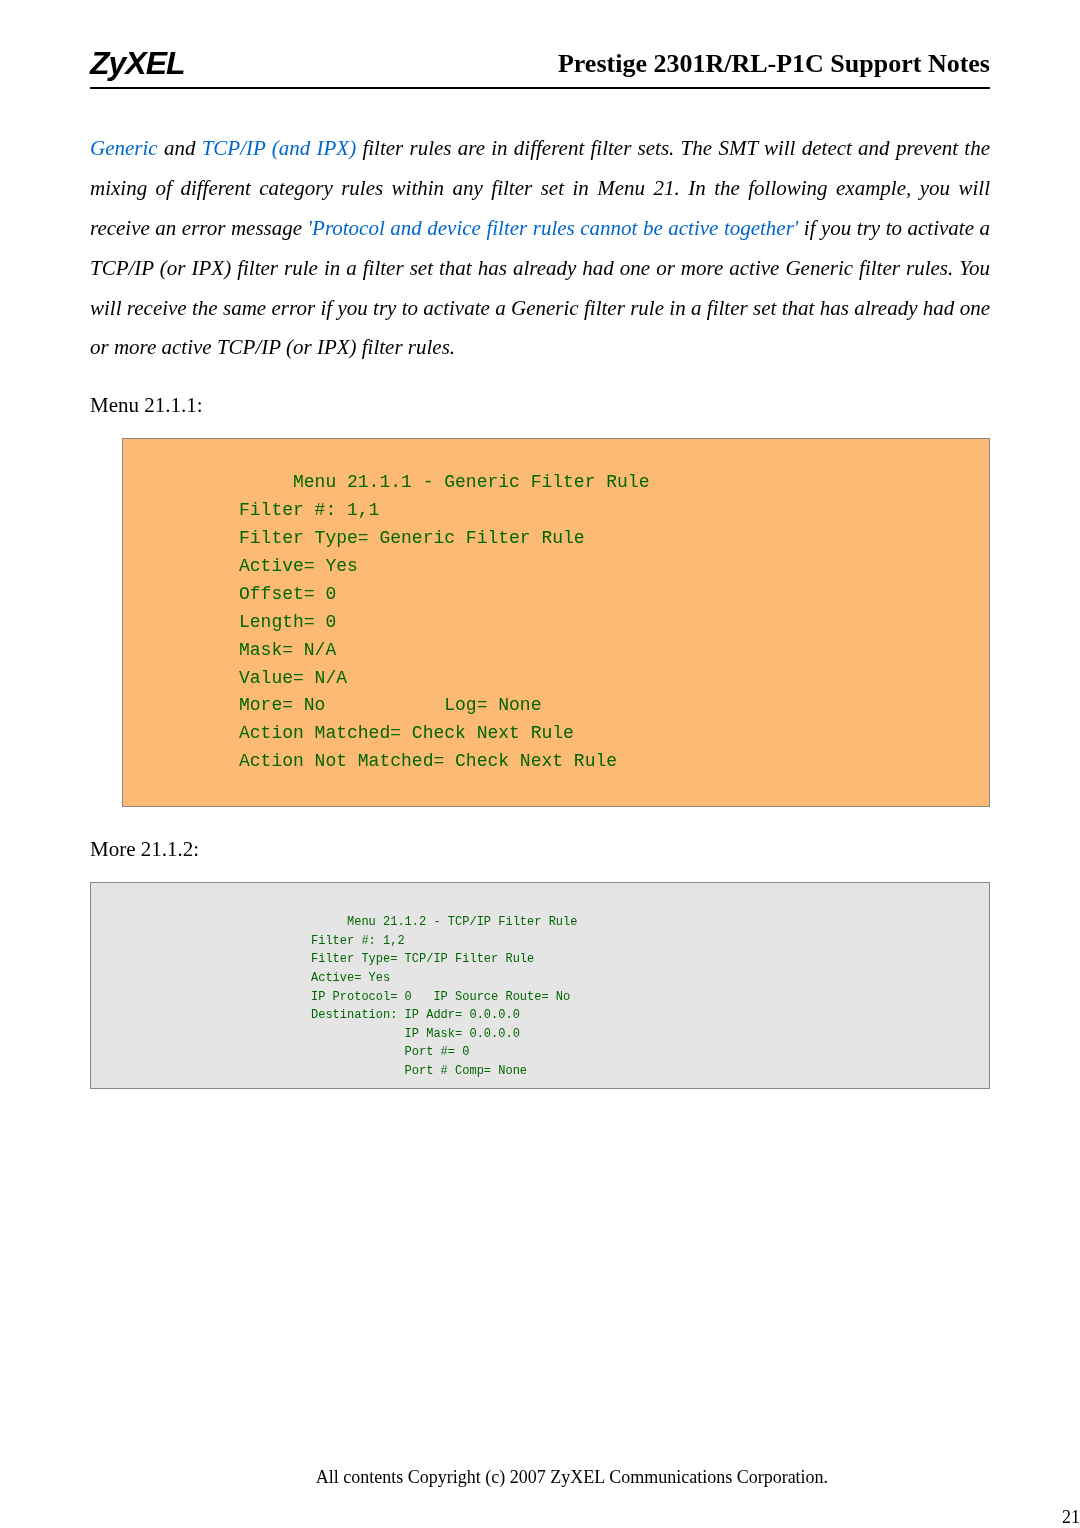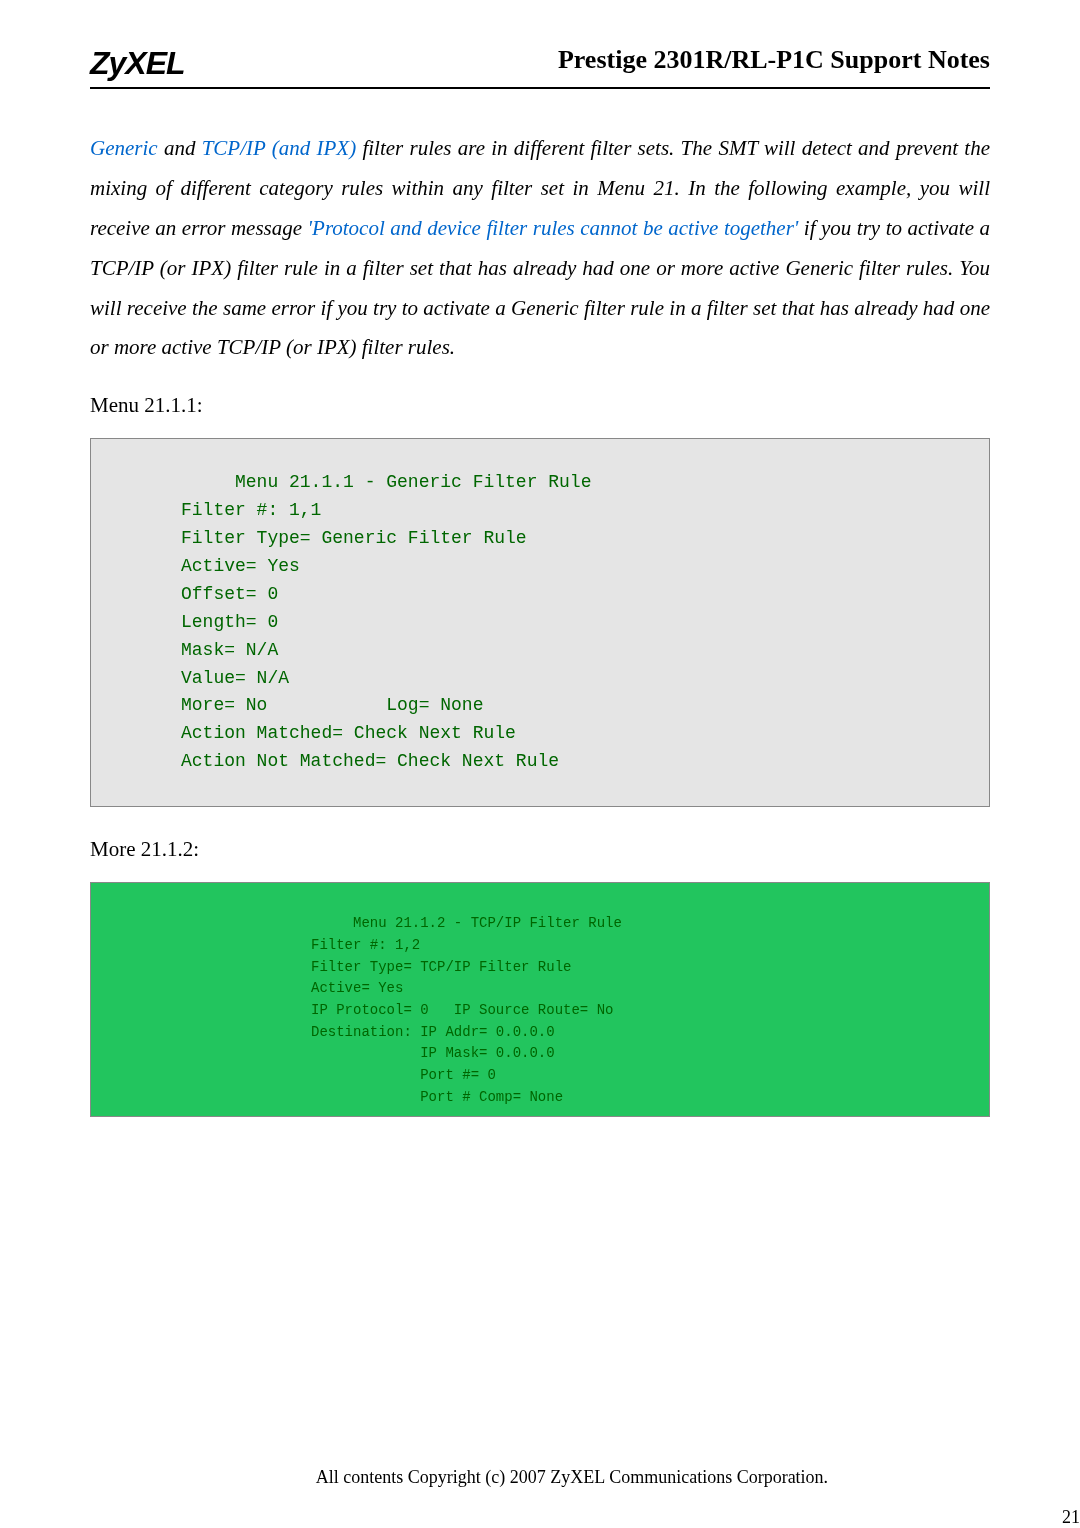--- a/index.html
+++ b/index.html
@@ -7,20 +7,21 @@
     width: 1080px;
     height: 1528px;
     background: #ffffff;
     font-family: Georgia, 'Times New Roman', serif;
     color: #000000;
     position: relative;
   }
   .header {
     display: flex;
     justify-content: space-between;
+    align-items: flex-end;
     padding: 45px 90px 5px 90px;
     border-bottom: 2px solid #000;
     margin: 0 90px;
     padding-left: 0;
     padding-right: 0;
   }
   .logo {
     font-family: Arial, sans-serif;
     font-weight: bold;
     font-style: italic;
@@ -45,36 +46,37 @@
     margin-bottom: 25px;
     font-style: italic;
   }
   .blue-text { color: #0066cc; }
   .menu-label {
     font-family: 'Times New Roman', Georgia, serif;
     font-size: 21px;
     margin-bottom: 20px;
   }
   .code-block {
-    background: #e5e5e5;
+    background: #fdba74;
     border: 1px solid #888;
-    padding: 30px 20px 30px 90px;
+    padding: 30px 20px 30px 116px;
     font-family: 'Microsoft JhengHei', 'SimSun', 'Courier New', monospace;
     font-size: 18px;
     line-height: 1.55;
     color: #006600;
     margin-bottom: 30px;
     white-space: pre;
+    margin-left: 32px;
   }
   .code-block-2 {
-    background: #22c55e;
+    background: #e5e5e5;
     border: 1px solid #888;
     padding: 30px 20px 8px 220px;
     font-family: 'Microsoft JhengHei', 'SimSun', 'Courier New', monospace;
-    font-size: 14px;
+    font-size: 12px;
     line-height: 1.55;
     color: #006600;
     margin-bottom: 0;
     white-space: pre;
   }
   .footer {
     position: absolute;
     bottom: 40px;
     width: 100%;
     text-align: center;

